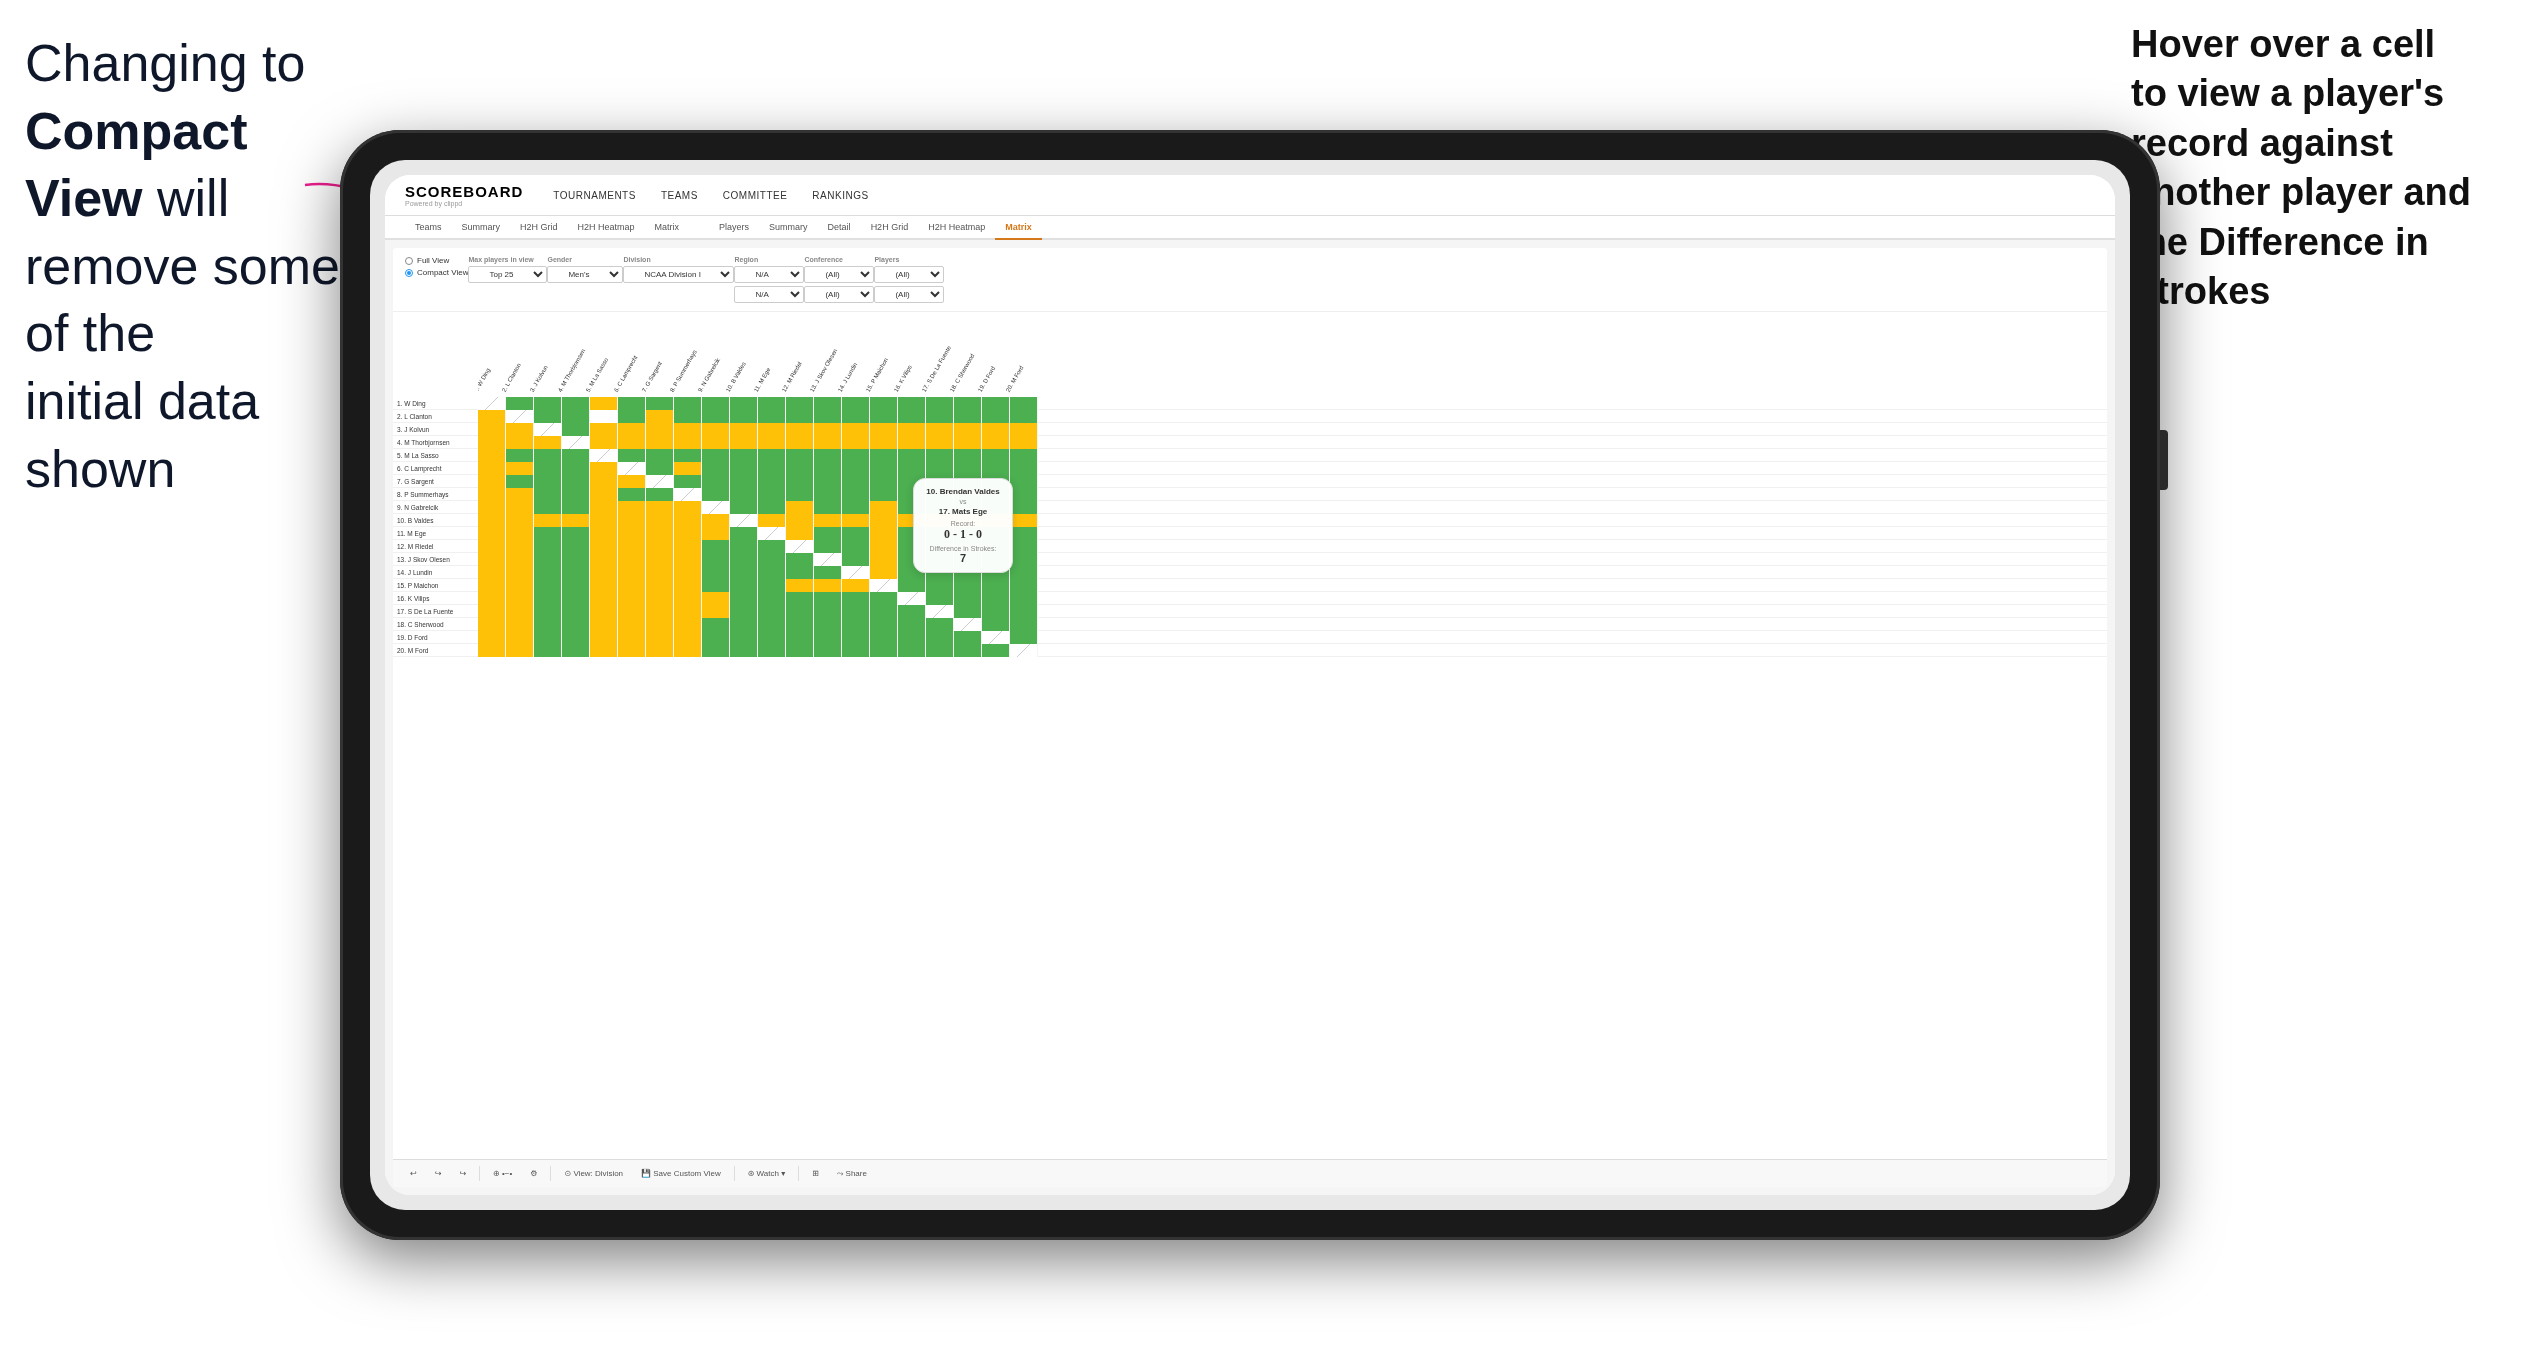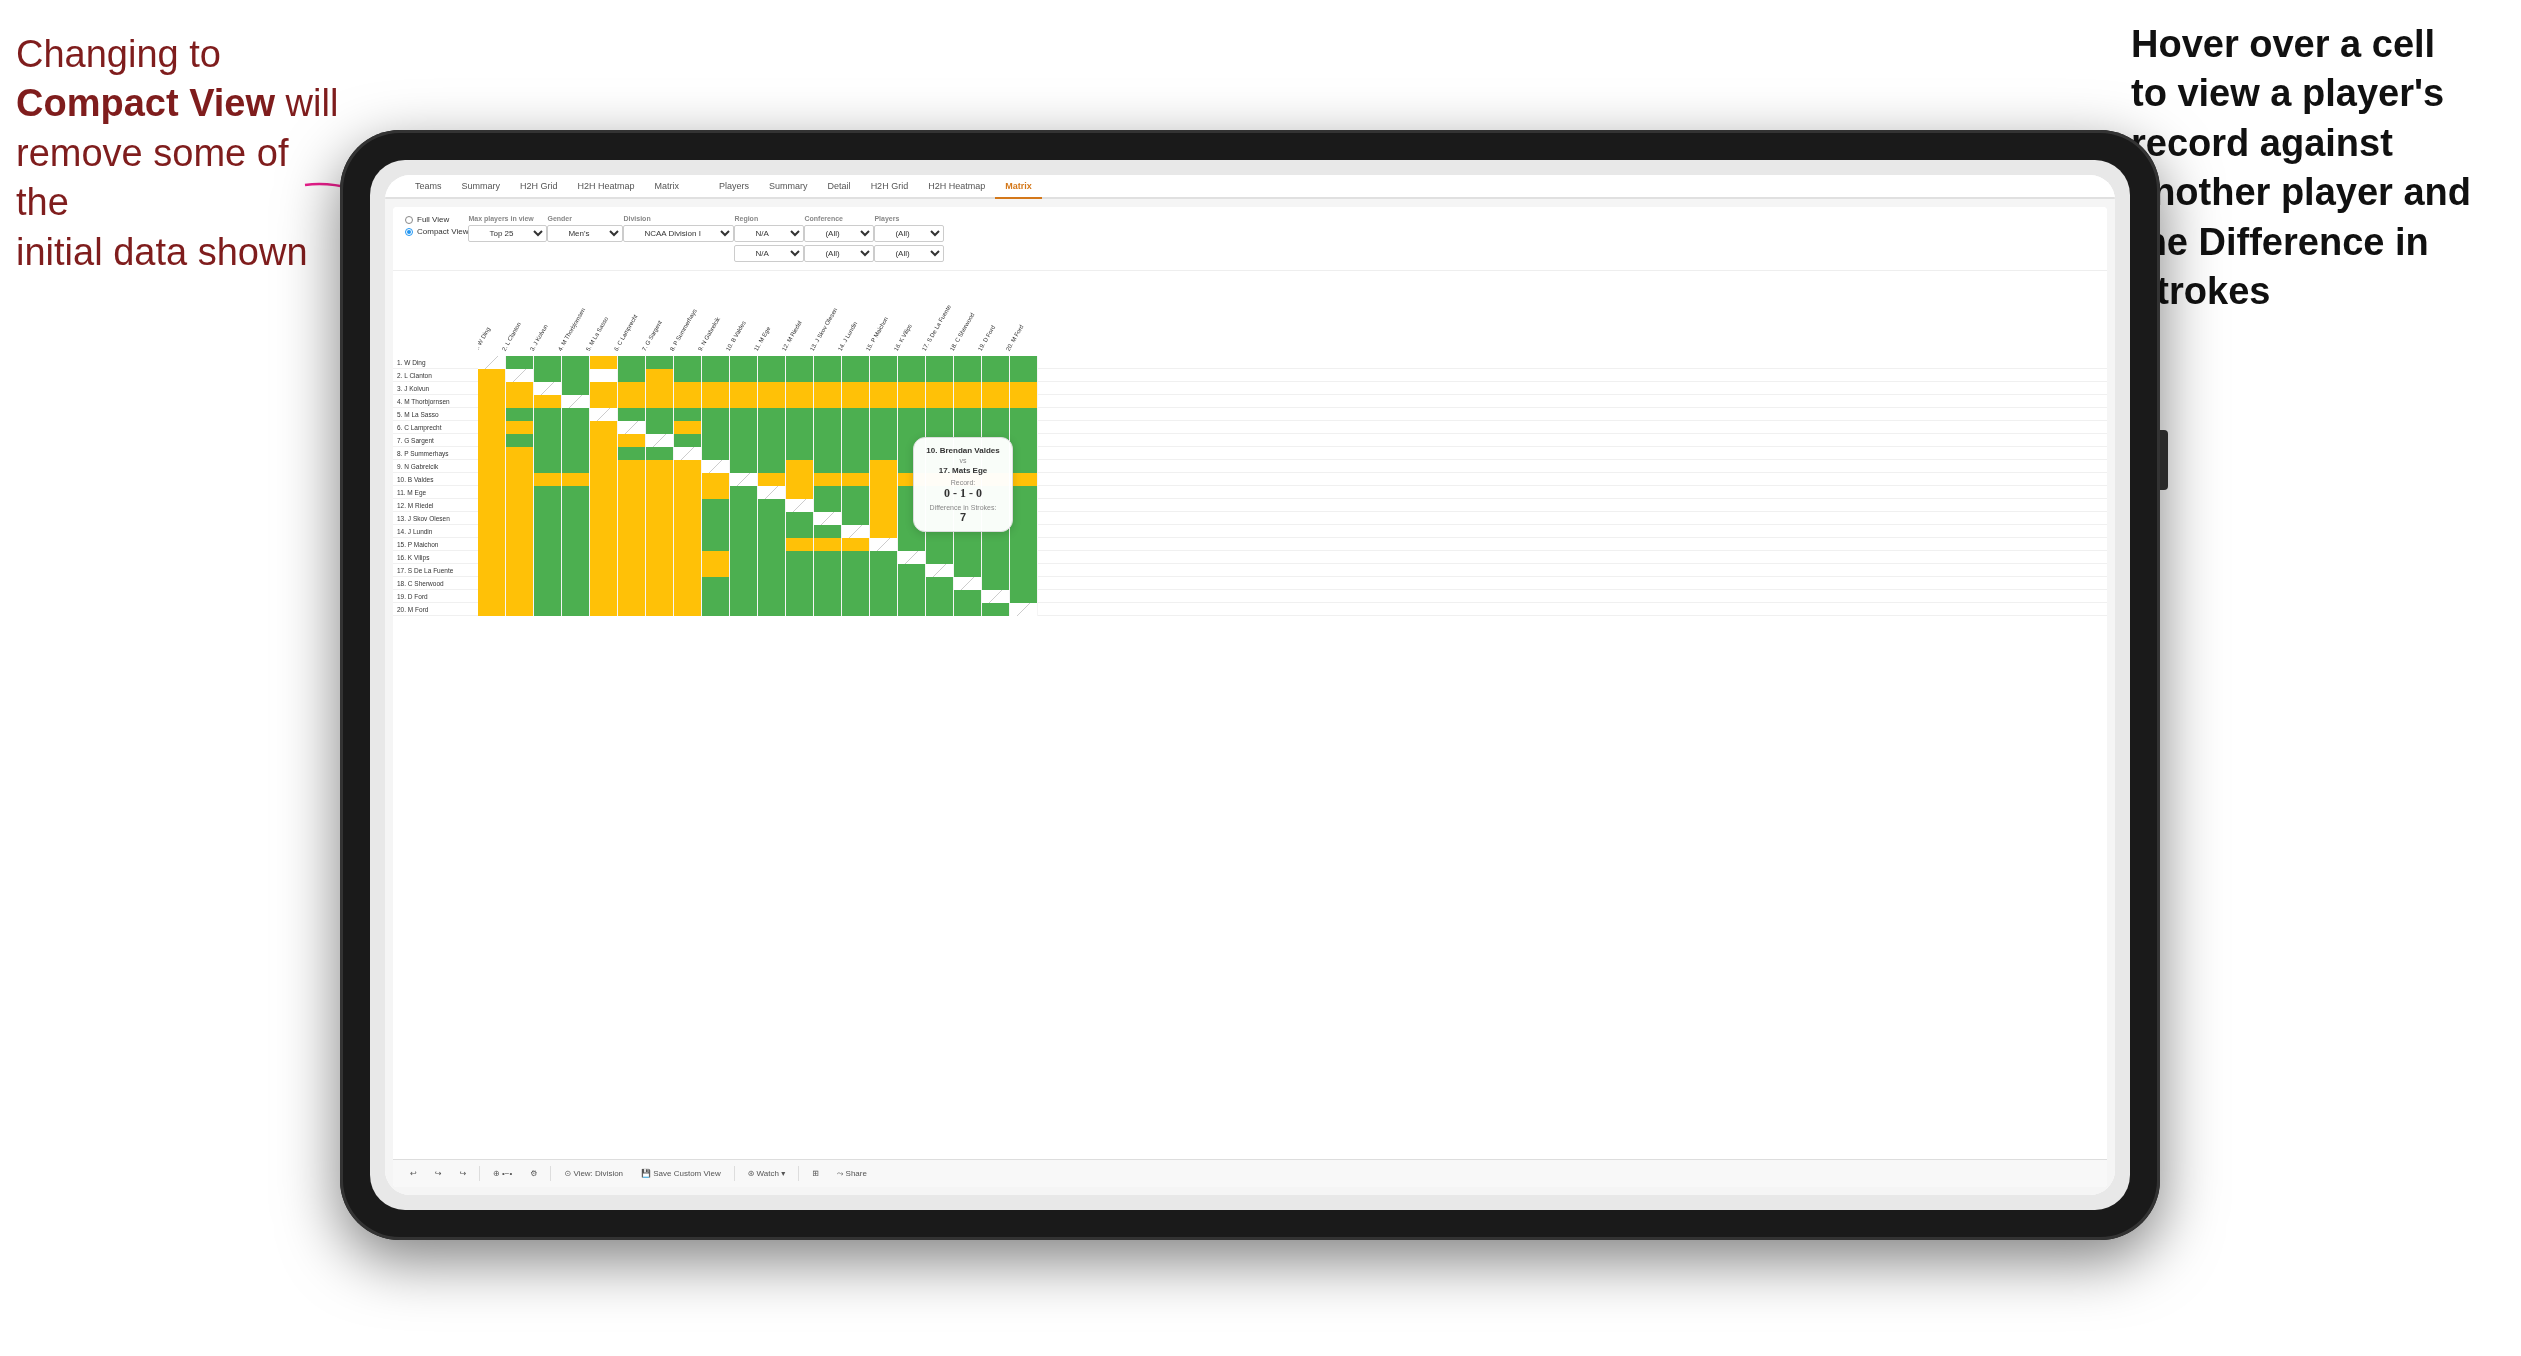--- a/index.html
+++ b/index.html
@@ -9,25 +9,25 @@
       width: 2521px;
       height: 1356px;
       position: relative;
       overflow: hidden;
     }
 
     
     .annotation-left {
       position: absolute;
       top: 30px;
-      left: 16px;
+      left: 25px;
       width: 330px;
-      font-size: 38px;
+      font-size: 52px;
       line-height: 1.3;
-      color: #7f1d1d;
+      color: #0f172a;
     }
 
     
     .annotation-right {
       position: absolute;
       top: 20px;
       right: 10px;
       width: 380px;
       font-size: 38px;
       line-height: 1.3;
@@ -425,20 +425,32 @@
 <svg class="arrow-right" viewBox="0 0 280 280" fill="none">
   <path d="M 220 260 Q 180 200 100 60" stroke="#e91e8c" stroke-width="2.5" fill="none"></path>
   <polygon points="95,70 105,55 115,68" fill="#e91e8c"></polygon>
 </svg>
 
 <div class="tablet-outer">
   <div class="tablet-btn"></div>
   <div class="tablet-inner">
     <div class="screen">
 
+      <div class="top-nav">
+        <div class="logo-area">
+          <span class="logo-text">SCOREBOARD</span>
+          <span class="logo-sub">Powered by clippd</span>
+        </div>
+        <div class="nav-links">
+          <span class="nav-link">TOURNAMENTS</span>
+          <span class="nav-link">TEAMS</span>
+          <span class="nav-link">COMMITTEE</span>
+          <span class="nav-link">RANKINGS</span>
+        </div>
+      </div>
 
       <div class="sub-tabs">
         <span class="sub-tab">Teams</span>
         <span class="sub-tab">Summary</span>
         <span class="sub-tab">H2H Grid</span>
         <span class="sub-tab">H2H Heatmap</span>
         <span class="sub-tab">Matrix</span>
         <span style="width:20px"></span>
         <span class="sub-tab">Players</span>
         <span class="sub-tab">Summary</span>

